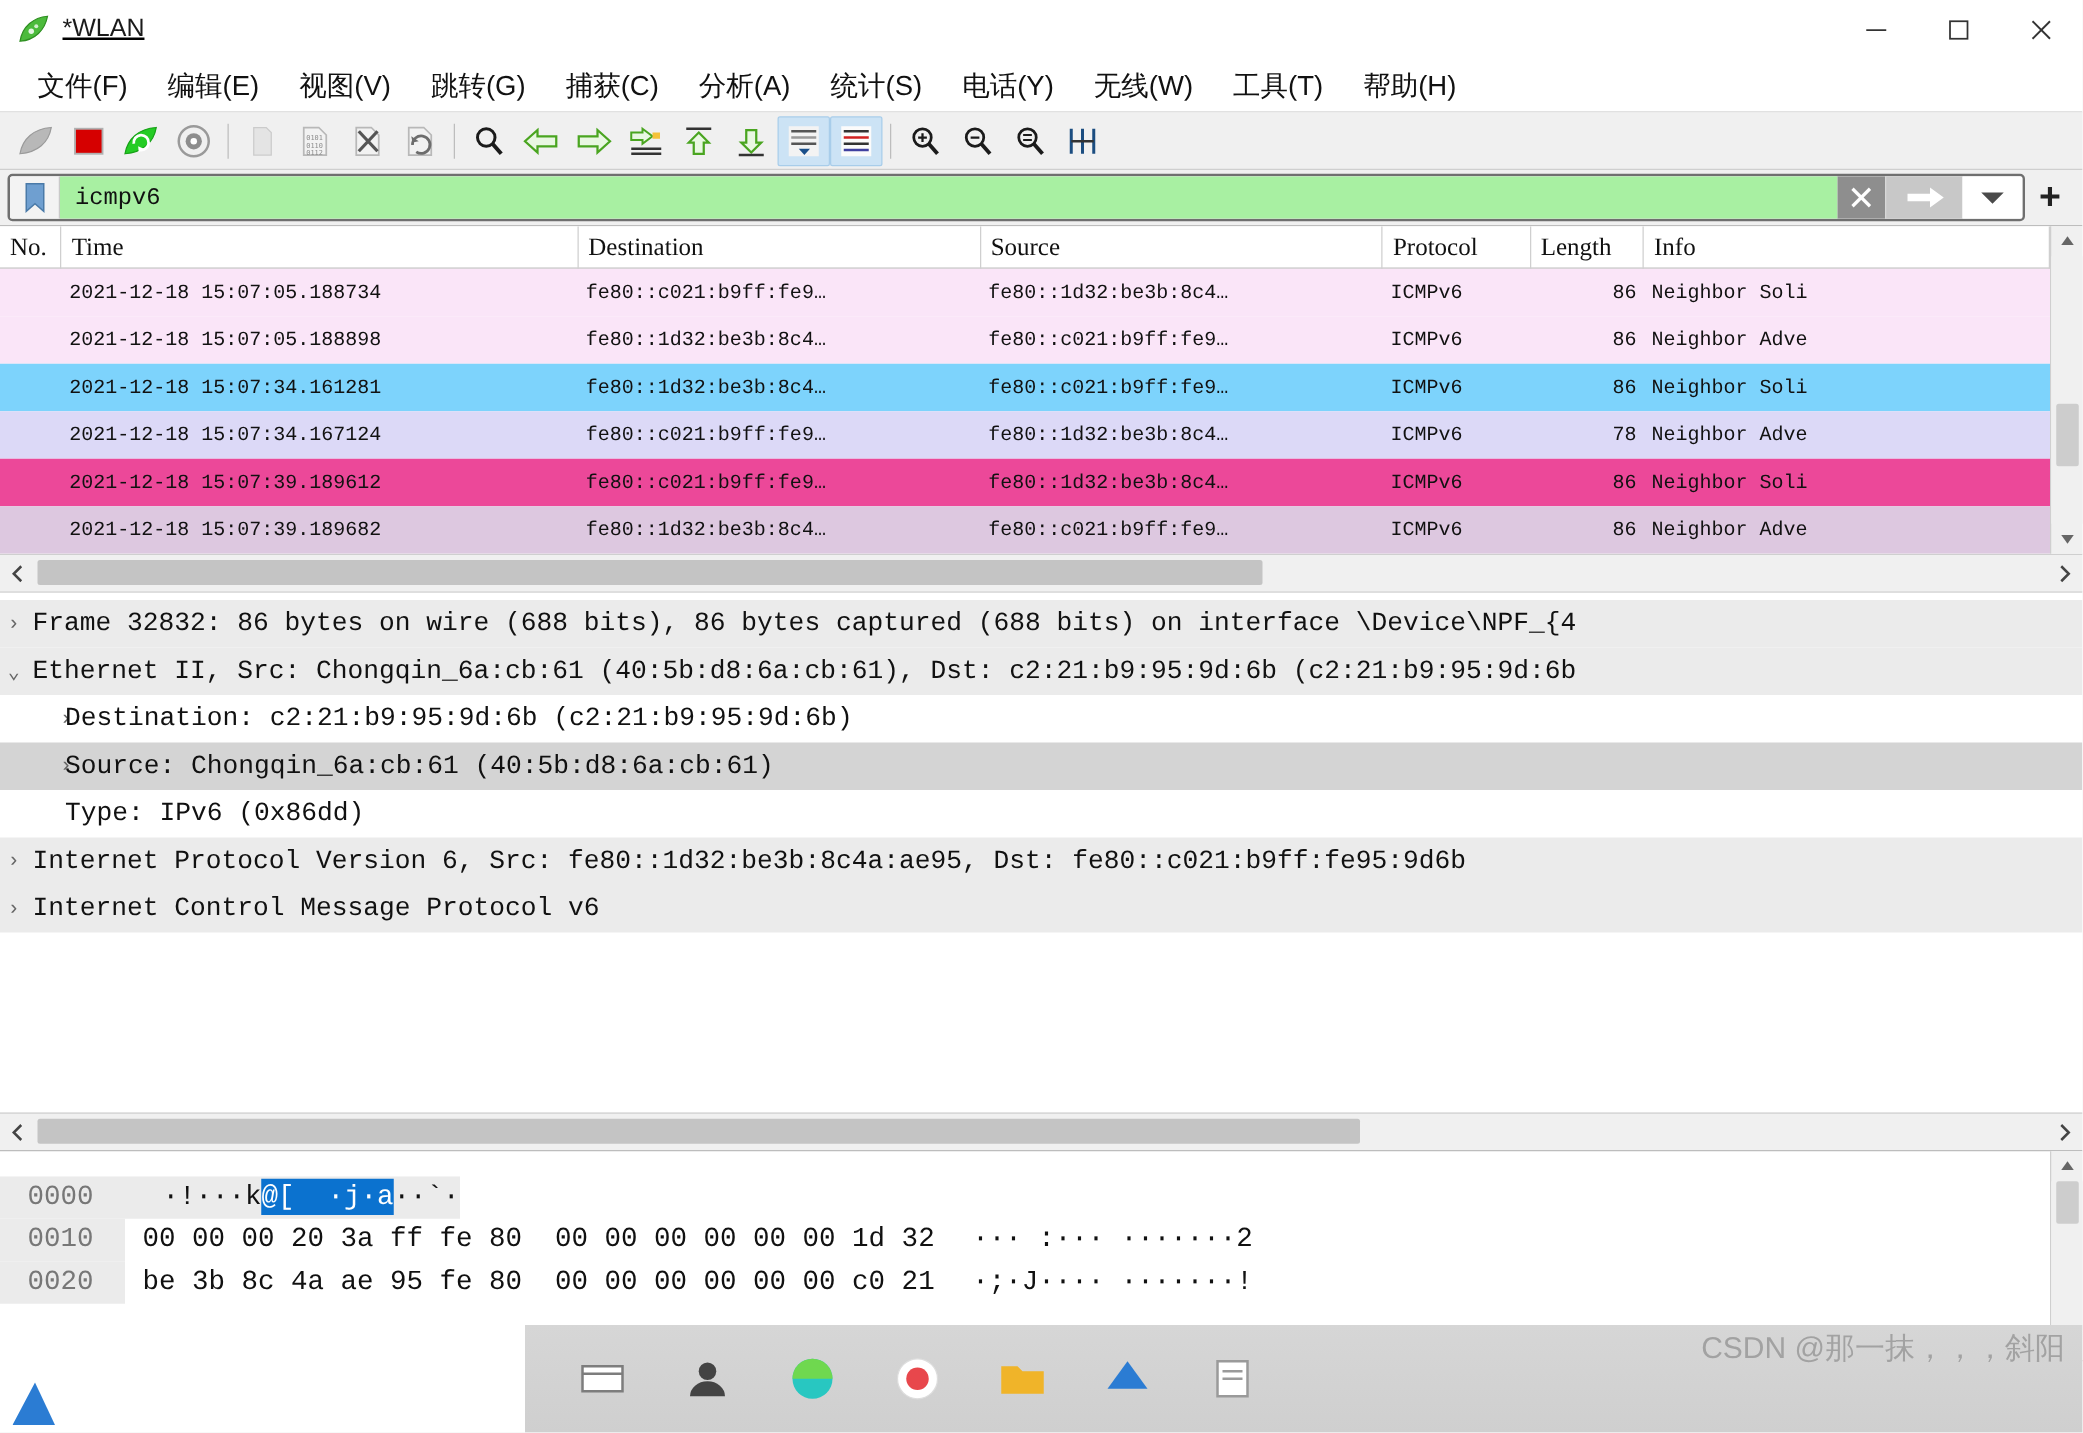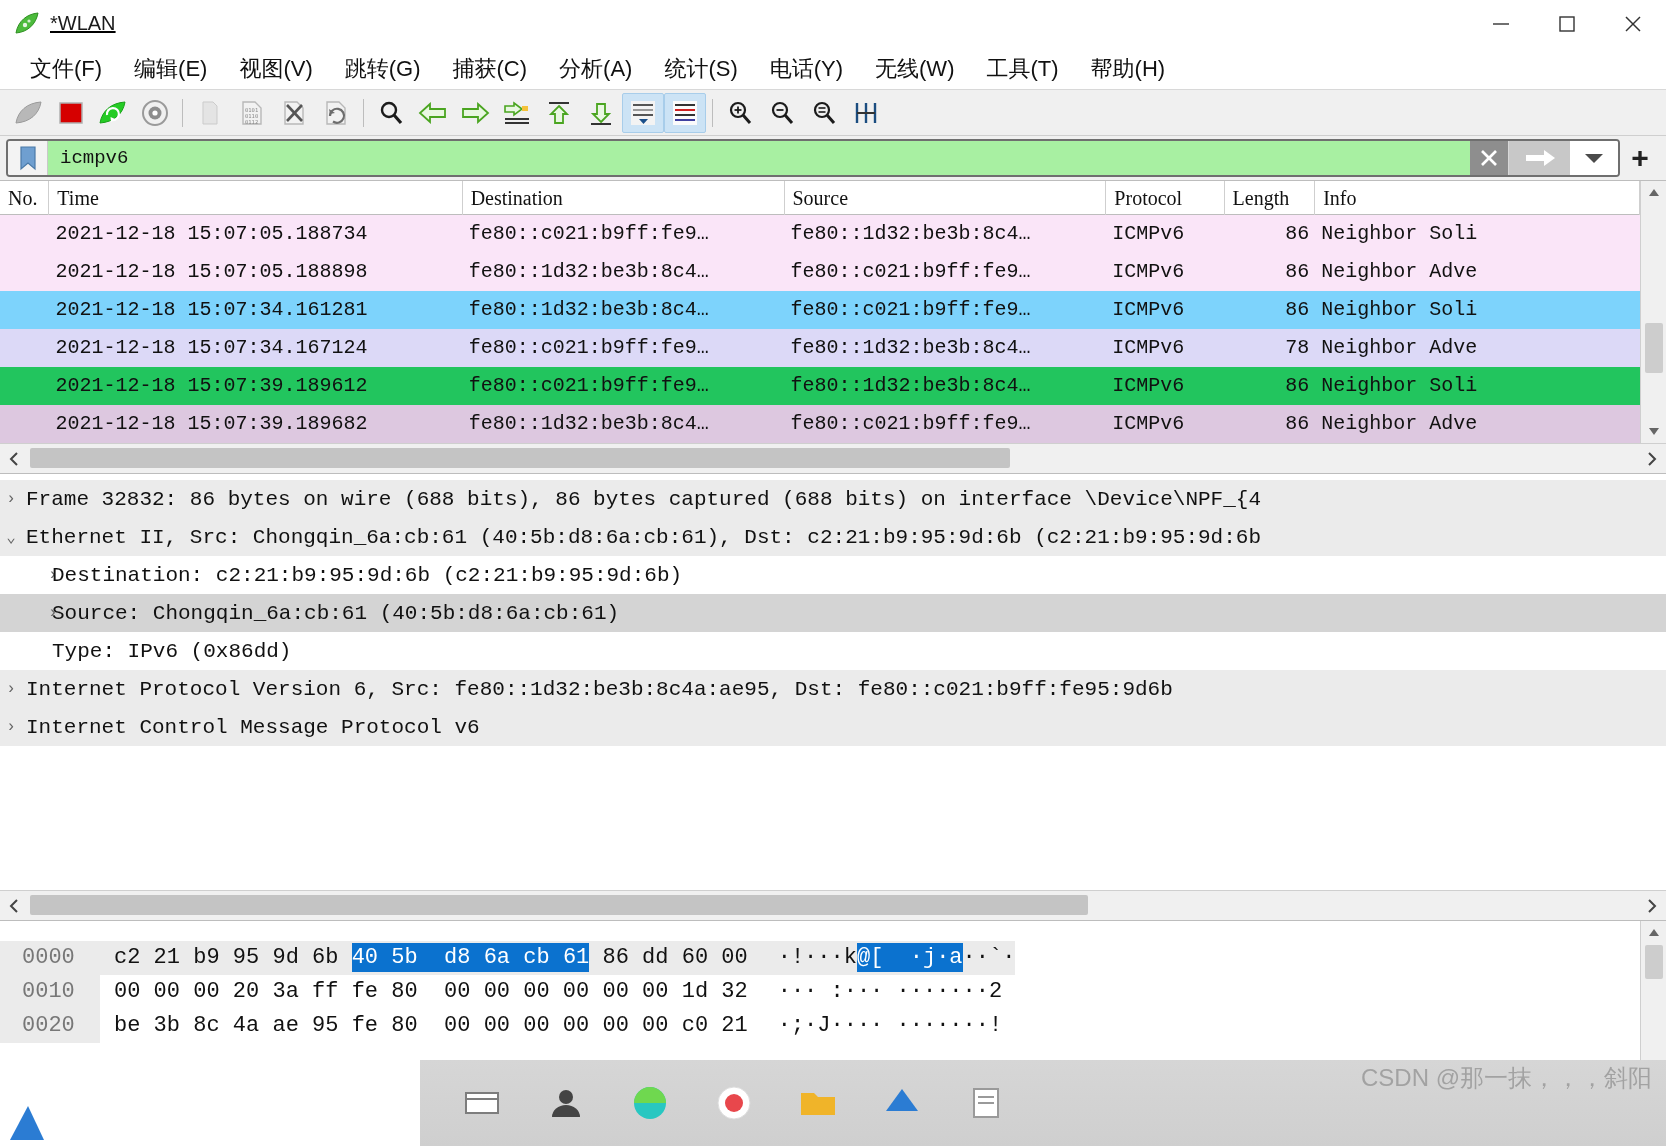--- a/index.html
+++ b/index.html
@@ -133,21 +133,21 @@
   }
   .pl-header .col {
     height: 34px; line-height: 34px;
     padding-left: 8px;
     border-right: 1px solid #cfcfcf;
     overflow: hidden; white-space: nowrap;
   }
   .pl-row {
     display: flex; height: 38px; align-items: center;
     font-family: "Liberation Mono", monospace;
-    font-size: 20px; color: #111;
+    font-size: 16px; color: #111;
     white-space: nowrap;
   }
   .pl-row .cell { height: 38px; line-height: 38px; padding: 0 6px; overflow: hidden; }
   .pl-row .cell.num { text-align: right; }
   .c-no   { width: 50px; }
   .c-time { width: 420px; }
   .c-src  { width: 327px; }
   .c-dst  { width: 327px; }
   .c-proto{ width: 120px; }
   .c-len  { width: 92px; }
@@ -543,21 +543,21 @@
         </div>
         <div class="pl-row" style="background:#dcd9f7">
           <div class="cell c-no"></div>
           <div class="cell c-time">2021-12-18 15:07:34.167124</div>
           <div class="cell c-src">fe80::c021:b9ff:fe9…</div>
           <div class="cell c-dst">fe80::1d32:be3b:8c4…</div>
           <div class="cell c-proto">ICMPv6</div>
           <div class="cell c-len num">78</div>
           <div class="cell c-info">Neighbor Adve</div>
         </div>
-        <div class="pl-row" style="background:#22c55e">
+        <div class="pl-row" style="background:#ec4899">
           <div class="cell c-no"></div>
           <div class="cell c-time">2021-12-18 15:07:39.189612</div>
           <div class="cell c-src">fe80::c021:b9ff:fe9…</div>
           <div class="cell c-dst">fe80::1d32:be3b:8c4…</div>
           <div class="cell c-proto">ICMPv6</div>
           <div class="cell c-len num">86</div>
           <div class="cell c-info">Neighbor Soli</div>
         </div>
         <div class="pl-row" style="background:#ddc8e0">
           <div class="cell c-no"></div>
@@ -660,21 +660,20 @@
       </div>
     </div>
   </div>
 
   <div class="bytes-pane">
     <div class="bytes-body">
       <div class="bytes-grid">
 
         <div class="hx-row">
           <span class="hx-off">0000</span>
-          <span class="hx-hex shade"><span>c2 21 b9 95 9d 6b </span><span class="sel-hex">40 5b  d8 6a cb 61</span><span> 86 dd 60 00</span></span>
           <span class="hx-asc shade"><span>·!···k</span><span class="sel-hex">@[  ·j·a</span><span>··`·</span></span>
         </div>
 
         <div class="hx-row">
           <span class="hx-off">0010</span>
           <span class="hx-hex">00 00 00 20 3a ff fe 80  00 00 00 00 00 00 1d 32</span>
           <span class="hx-asc">··· :··· ·······2</span>
         </div>
 
         <div class="hx-row">

